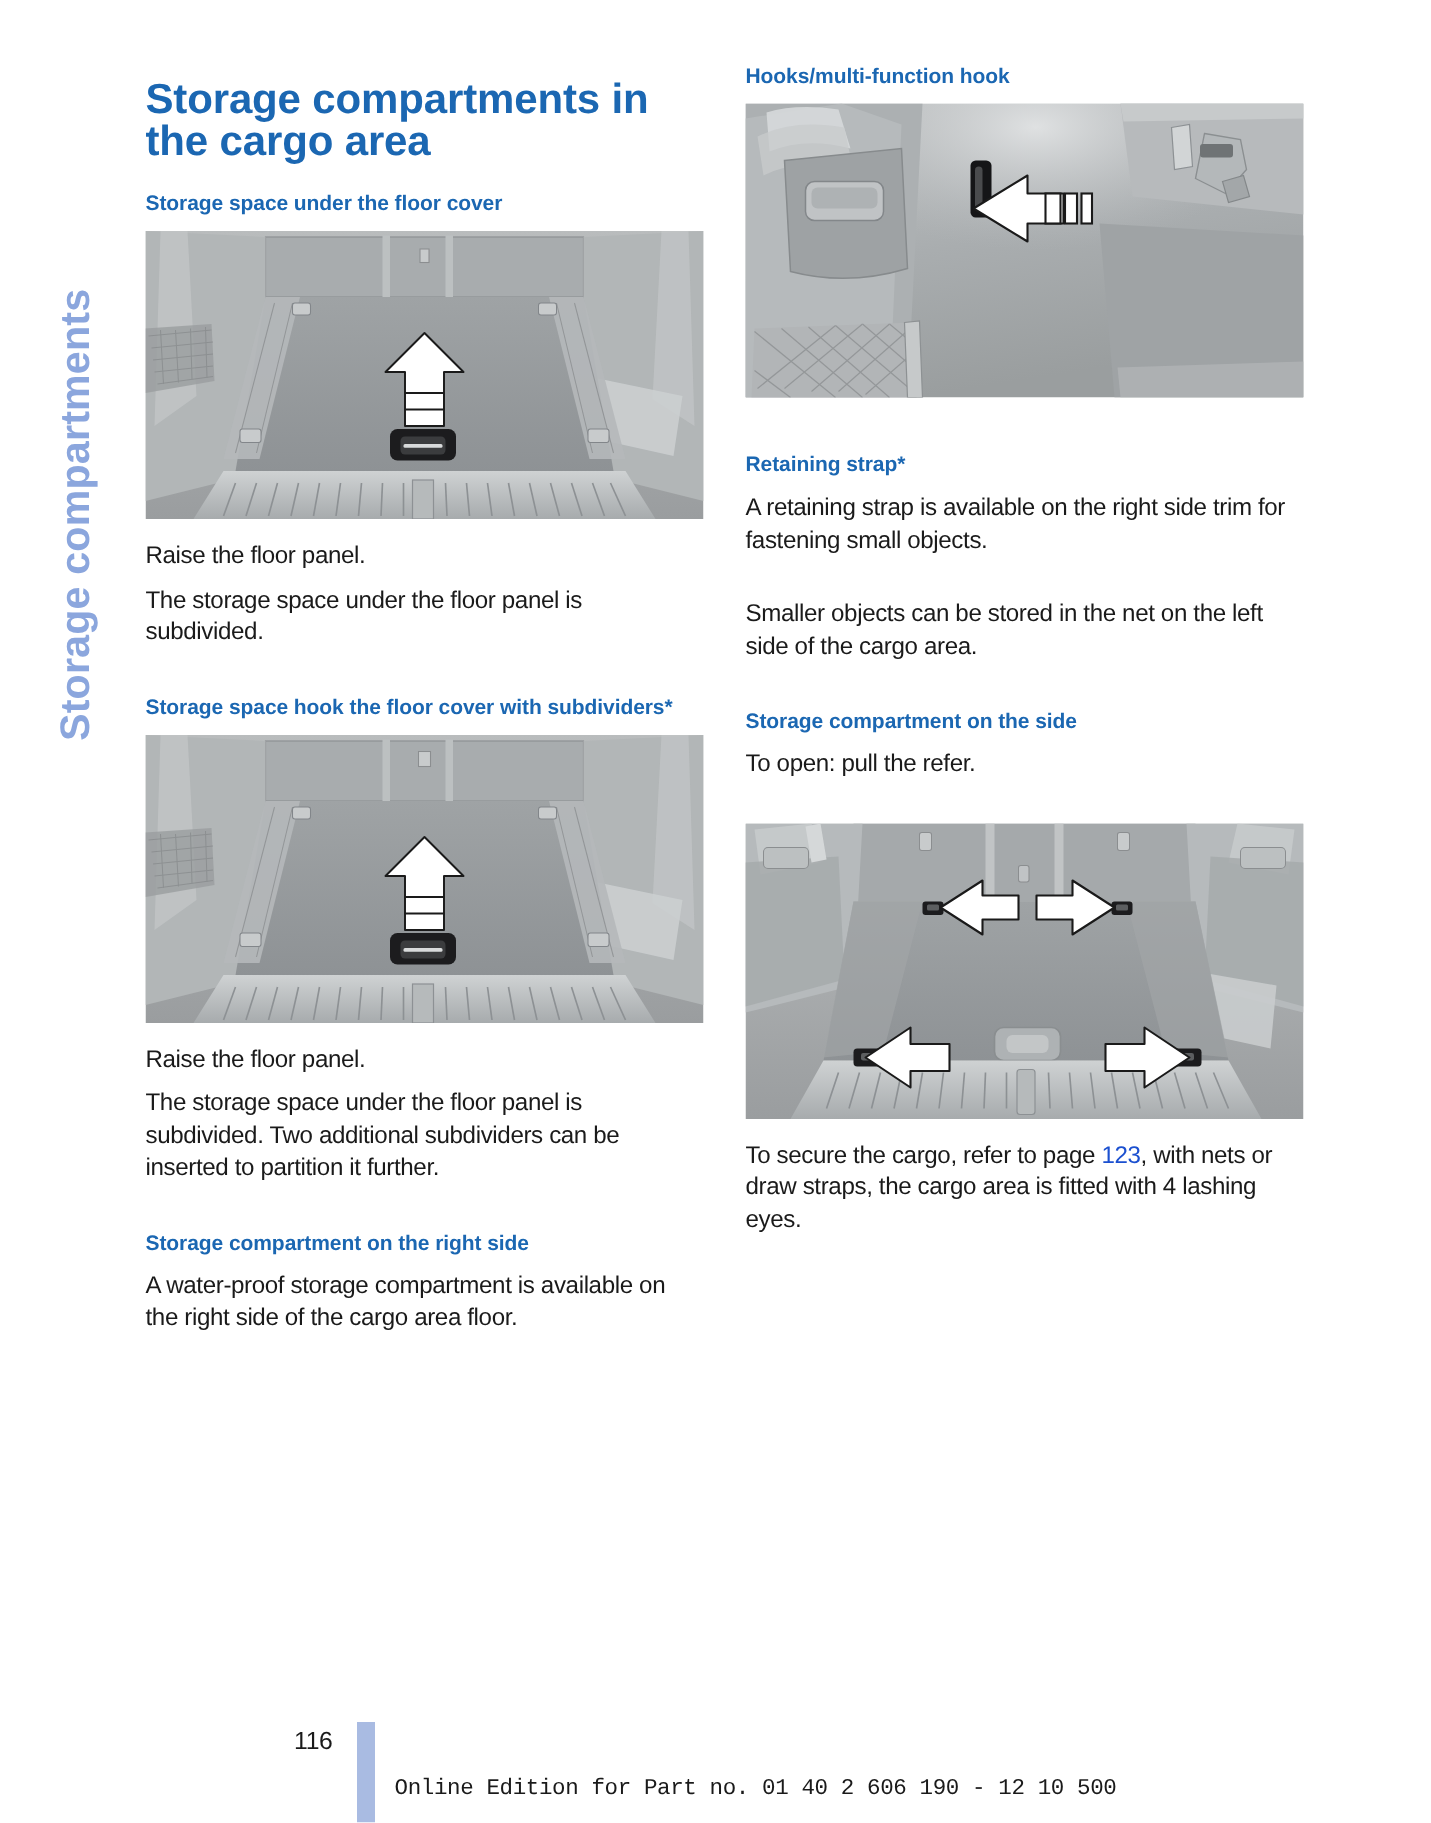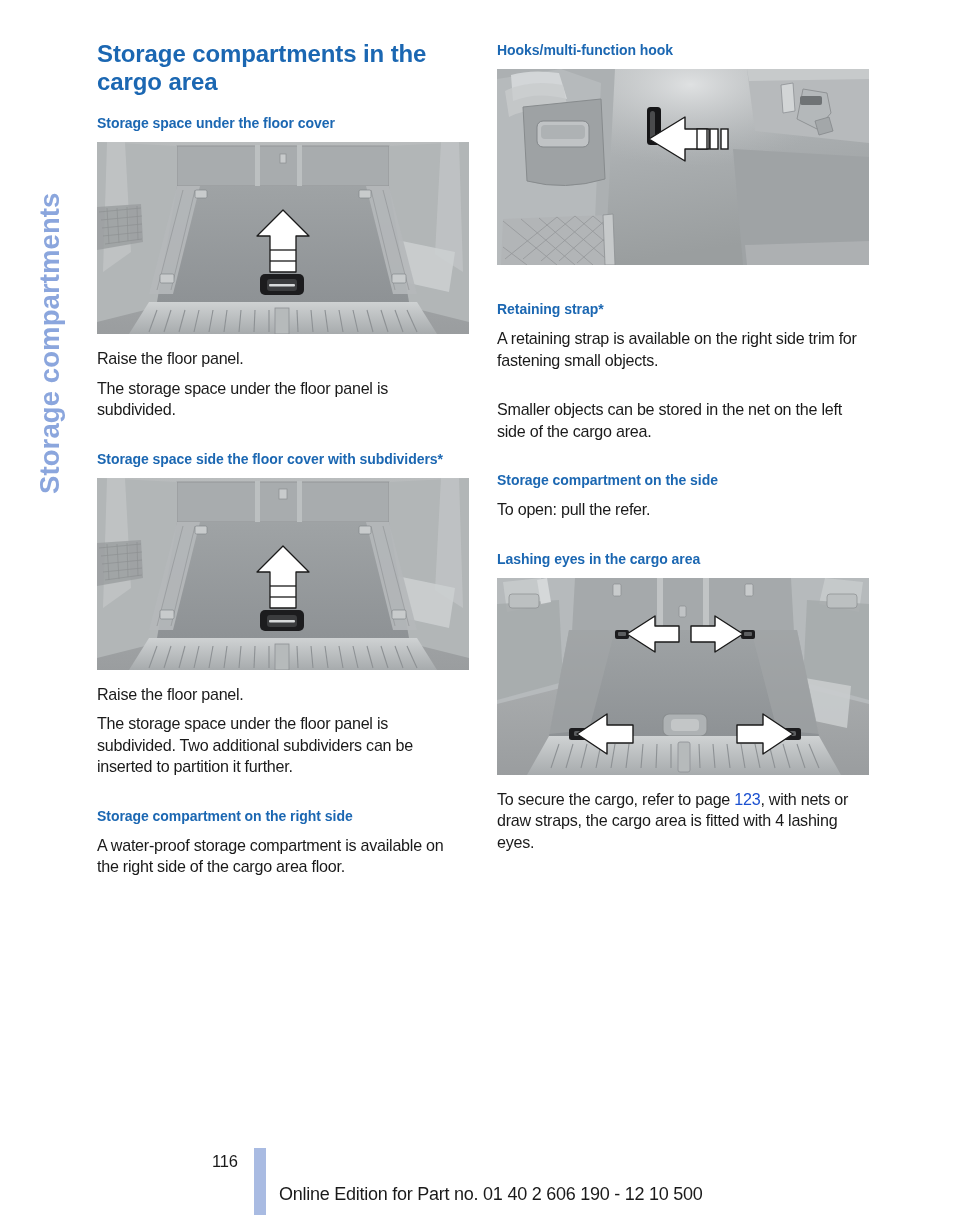--- a/index.html
+++ b/index.html
@@ -42,25 +42,25 @@
   
   .column {
     position: absolute;
     top: 40px;
     width: 372px;
   }
   #col-left  { left: 97px; }
   #col-right { left: 497px; }
 
   h1.title {
-    font-size: 24px;
+    font-size: 28px;
     line-height: 28px;
     font-weight: bold;
     color: #1b67b2;
-    margin: 0 0 17px 0;
+    margin: 12px 0 17px 0;
     letter-spacing: -0.1px;
   }
   h2.subhead {
     font-size: 14px;
     line-height: 21px;
     font-weight: bold;
     color: #1b67b2;
     margin: 0 0 8px 0;
     letter-spacing: -0.05px;
   }
@@ -86,21 +86,21 @@
     width: 372px;
     margin: 0 0 14px 0;
     display: block;
     line-height: 0;
   }
   .figure svg { display: block; width: 372px; }
 
   
   #footer {
     position: absolute;
-    left: 16px;
+    left: 0;
     top: 1148px;
     width: 806px;
     height: 67px;
   }
   #page-number {
     position: absolute;
     left: 196px;
     top: 4px;
     font-size: 16.5px;
     color: #1a1a1a;
@@ -111,23 +111,24 @@
     left: 238px;
     top: 0px;
     width: 12px;
     height: 67px;
     background: #a9bbe2;
   }
   #footer-text {
     position: absolute;
     left: 263px;
     top: 36px;
-    font-size: 18px;
+    font-size: 15px;
     color: #1a1a1a;
     letter-spacing: -0.25px;
+    font-family: Liberation Mono, monospace;
   }
 </style>
 </head>
 <body>
 
 <div id="sidebar-tab">
   <div id="sidebar-title">Storage compartments</div>
 </div>
 
 <div class="column" id="col-left">
@@ -234,21 +235,21 @@
       <path d="M173 108 L199 108" stroke="#1a1a1a" stroke-width="1.3"></path>
       <path d="M173 119 L199 119" stroke="#1a1a1a" stroke-width="1.3"></path>
     </svg>
   </div>
 
   <p class="body">Raise the floor panel.</p>
   <p class="body">The storage space under the floor panel is subdivided.</p>
 
   <div class="spacer-lg"></div>
 
-  <h2 class="subhead">Storage space side the floor cover with subdividers*</h2>
+  <h2 class="subhead">Storage space hook the floor cover with subdividers*</h2>
 
   <div class="figure">
     <svg viewBox="0 0 372 192" width="372" height="192" xmlns="http://www.w3.org/2000/svg">
       <rect x="0" y="0" width="372" height="192" fill="url(#gA)"></rect>
       <rect x="80" y="4" width="212" height="40" fill="#a8acae"></rect>
       <rect x="80" y="4" width="212" height="40" fill="none" stroke="#8e9193" stroke-width="0.8"></rect>
       <rect x="158" y="3" width="5" height="42" fill="#bcc0c1"></rect>
       <rect x="200" y="3" width="5" height="42" fill="#bcc0c1"></rect>
       <rect x="182" y="11" width="8" height="10" fill="#c8cbcc" stroke="#8b8e90" stroke-width="0.7"></rect>
       <path d="M0 0 L80 4 L80 160 L0 180 Z" fill="#b2b6b7"></path>
@@ -406,21 +407,20 @@
 
   <p class="body">Smaller objects can be stored in the net on the left side of the cargo area.</p>
 
   <div class="spacer-lg"></div>
 
   <h2 class="subhead">Storage compartment on the side</h2>
   <p class="body">To open: pull the refer.</p>
 
   <div class="spacer-lg"></div>
 
-  <h2 class="subhead">Lashing eyes in the cargo area</h2>
 
   <div class="figure">
     <svg viewBox="0 0 372 197" width="372" height="197" xmlns="http://www.w3.org/2000/svg">
       <rect x="0" y="0" width="372" height="197" fill="url(#gA)"></rect>
 
       <rect x="72" y="0" width="228" height="52" fill="#a5a9ab"></rect>
       <rect x="160" y="0" width="6" height="54" fill="#c1c4c5"></rect>
       <rect x="206" y="0" width="6" height="54" fill="#c1c4c5"></rect>
       <rect x="116" y="6" width="8" height="12" rx="1.5" fill="#c8cbcc" stroke="#8b8e90" stroke-width="0.7"></rect>
       <rect x="248" y="6" width="8" height="12" rx="1.5" fill="#c8cbcc" stroke="#8b8e90" stroke-width="0.7"></rect>

